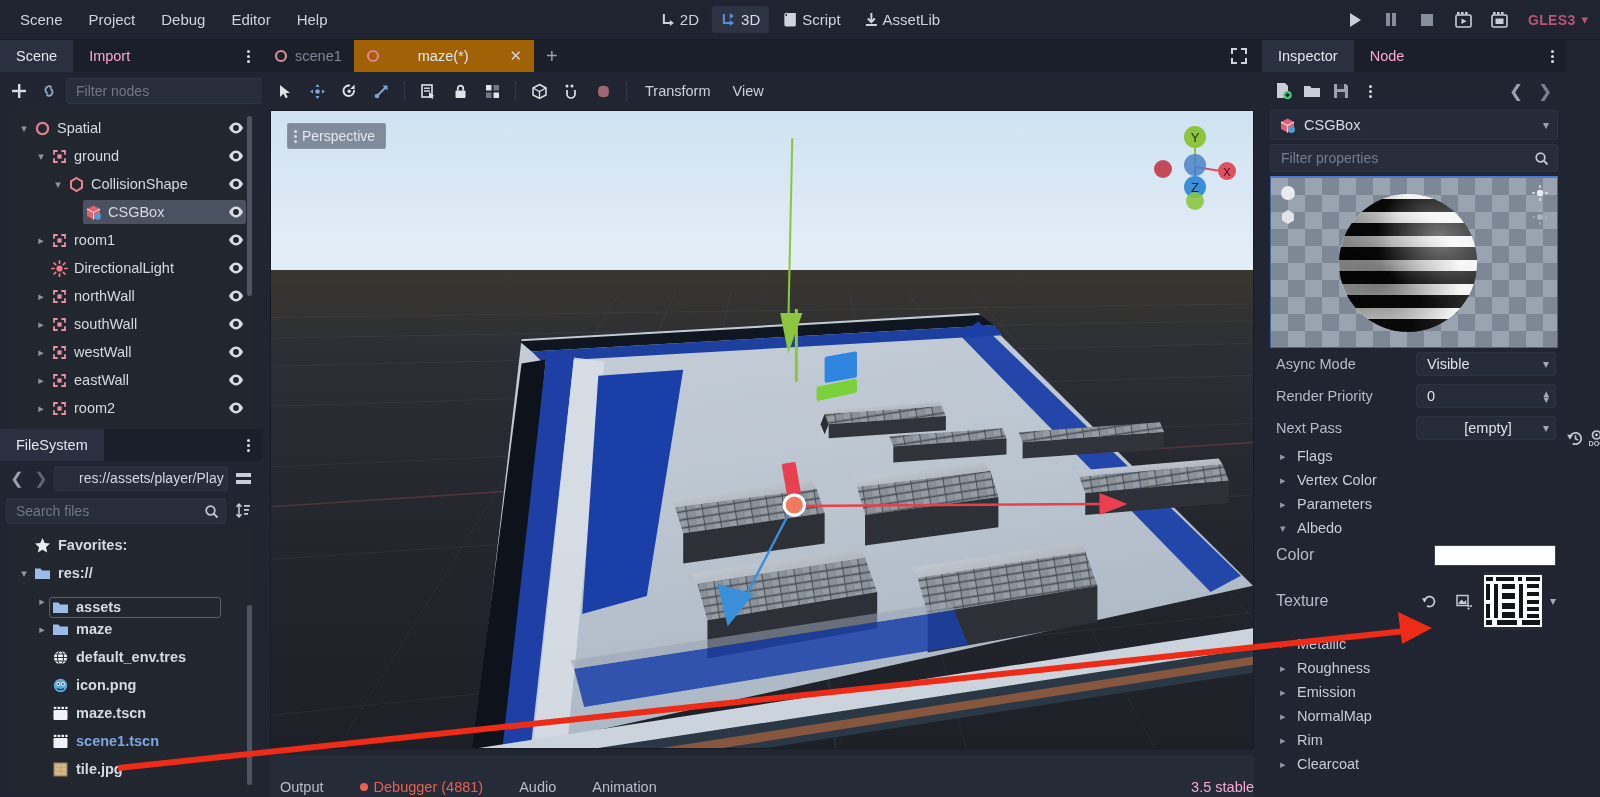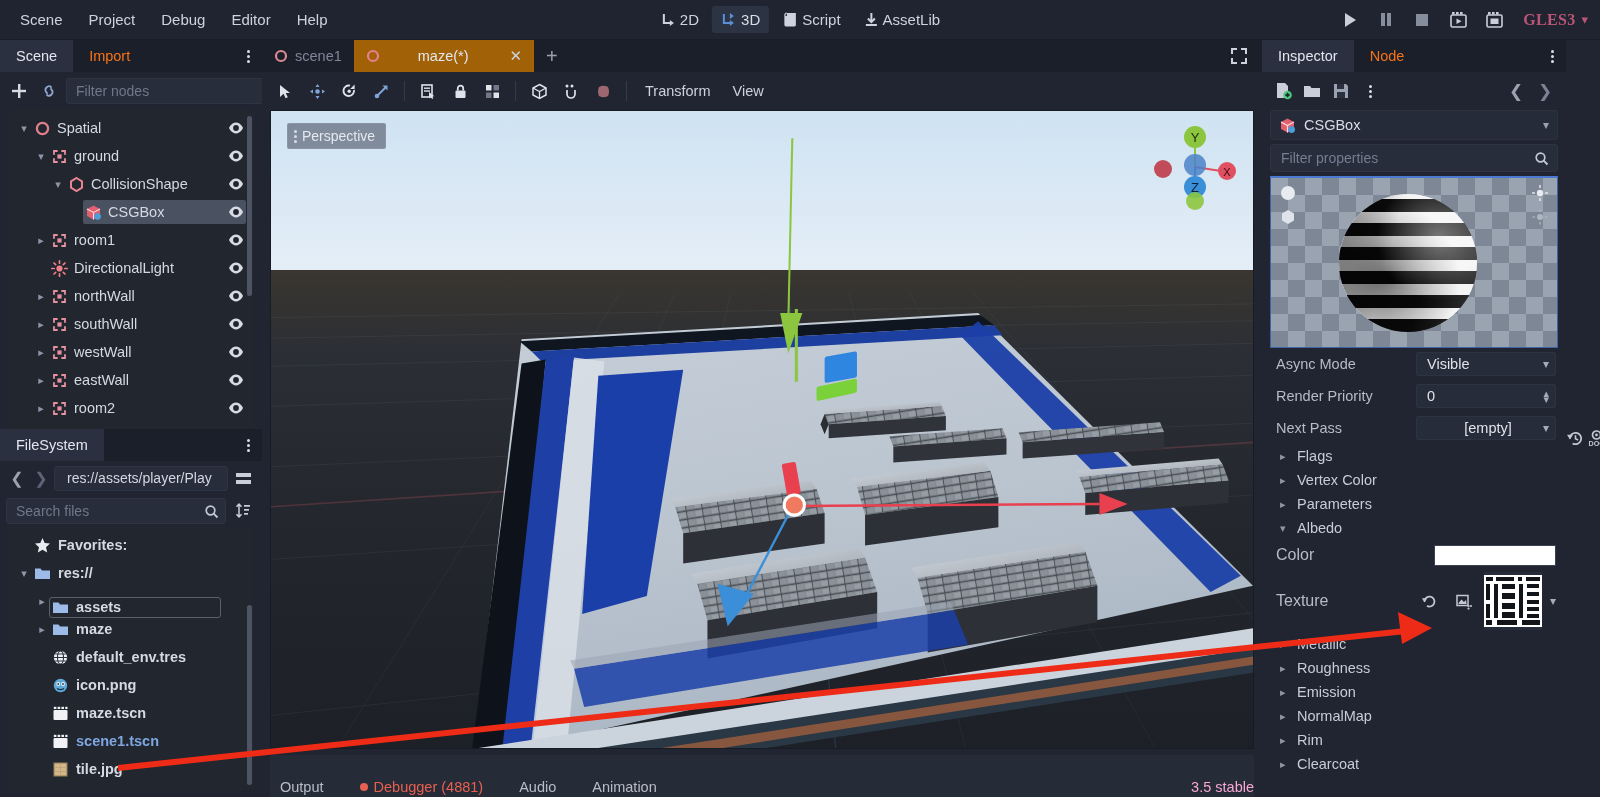--- a/index.html
+++ b/index.html
@@ -40,38 +40,38 @@
   .mode-ico { width: 17px; height: 17px; display:block; }
 
   .menu-right {
     position: absolute; right: 8px; display: flex; align-items: center; gap: 2px;
   }
   .play-btn {
     width: 34px; height: 30px; display: flex; align-items: center; justify-content: center;
     border-radius: 3px; cursor: pointer;
   }
   .gles-label {
-    font-size: 16px; font-weight: bold; color: #bb5577;
-    padding: 0 4px 0 10px; letter-spacing: .3px; cursor: pointer; font-family: Liberation Serif, serif;
+    font-size: 14px; font-weight: bold; color: #bb5577;
+    padding: 0 4px 0 10px; letter-spacing: .3px; cursor: pointer;
   }
   .gles-caret { color: #bb5577; font-size: 13px; padding-right: 4px; cursor: pointer; }
 
   
   .body { flex: 1; display: flex; min-height: 0; }
 
   
   .left-dock { width: 262px; min-width: 262px; display: flex; flex-direction: column; background: #202531; }
 
   .dock-tabs {
     height: 32px; min-height: 32px; display: flex; align-items: stretch;
     background: #1b1f2a; position: relative;
   }
   .dock-tab {
     padding: 0 16px; display: flex; align-items: center;
-    font-size: 14.5px; color: #f97316; cursor: pointer;
+    font-size: 14.5px; color: #f9a8d4; cursor: pointer;
   }
   .dock-tab.active { background: #2a3040; color: #e2e6ee; }
   .dock-menu-dots {
     position: absolute; right: 6px; top: 0; bottom: 0;
     display: flex; align-items: center; padding: 0 6px; cursor: pointer;
   }
 
   .scene-toolbar {
     height: 38px; min-height: 38px; display: flex; align-items: center;
     gap: 4px; padding: 0 6px; background: #202531;
@@ -122,21 +122,21 @@
     height: 34px; min-height: 34px; display: flex; align-items: center; gap: 2px;
     padding: 0 6px;
   }
   .nav-arrow {
     width: 22px; height: 24px; display:flex; align-items:center; justify-content:center;
     font-size: 16px; color: #9aa2b2; cursor: pointer; border-radius:3px;
   }
   .nav-arrow.dim { color: #5d6475; }
   .path-box {
     flex: 1; height: 25px; background: #272d3b; border-radius: 3px;
-    display: flex; align-items: center; padding: 0 12px;
+    display: flex; align-items: center; padding: 0 24px;
     font-size: 14px; color: #d2d7e1; overflow: hidden; white-space: nowrap;
     border: 1px solid #2d3444;
   }
   .fs-search-row {
     height: 32px; min-height: 32px; display: flex; align-items: center; gap: 4px;
     padding: 0 6px;
   }
   .fs-search-box {
     flex: 1; height: 26px; background: #272d3b; border-radius: 3px;
     display: flex; align-items: center; padding: 0 6px 0 9px; gap: 4px;

